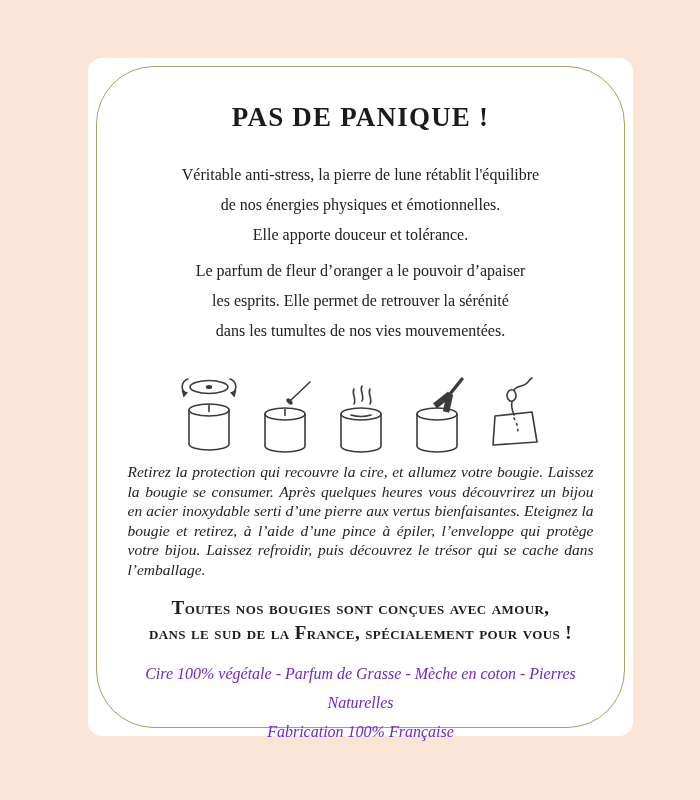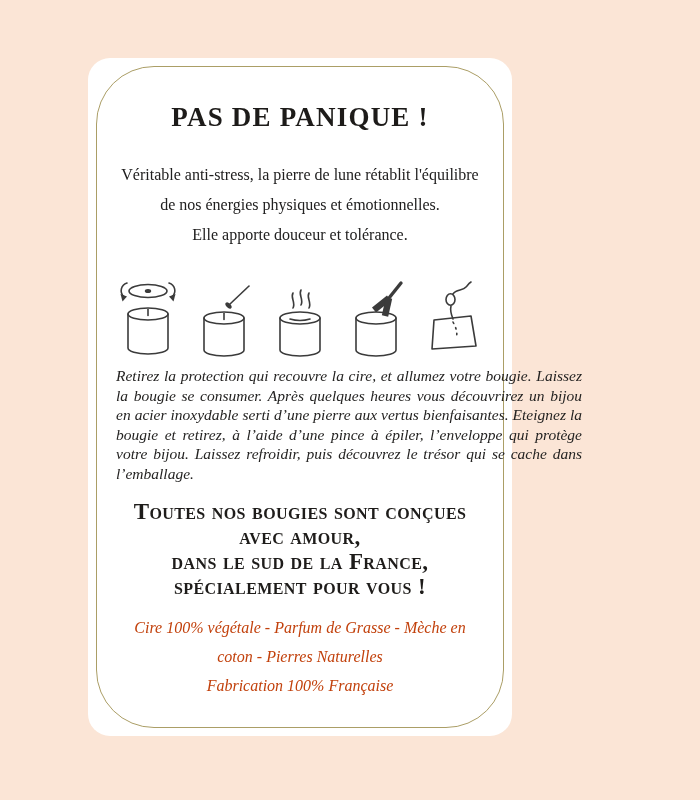--- a/index.html
+++ b/index.html
@@ -7,23 +7,23 @@
     width: 700px; height: 800px;
     background: #fbe5d6;
     font-family: "Liberation Serif", serif;
     color: #211f1d;
     overflow: hidden;
   }
   .screen { position: relative; width: 700px; height: 800px; }
   .card {
     position: absolute;
     left: 88px; top: 58px;
-    width: 424px; height: 678px;
+    width: 545px; height: 678px;
     background: #ffffff;
-    border-radius: 22px;
+    border-radius: 14px;
     box-sizing: border-box;
   }
   .card-border {
     position: absolute;
     inset: 8px;
     border: 1.5px solid #ab9e66;
     border-radius: 58px;
     pointer-events: none;
   }
   .card-content {
@@ -63,48 +63,51 @@
     font-size: 15.5px;
     line-height: 19.5px;
     text-align: justify;
     text-align-last: justify;
     color: #242322;
   }
   .tagline {
     margin: 16px auto 0 auto;
     font-weight: bold;
     font-variant: small-caps;
-    font-size: 23px;
+    font-size: 19px;
     line-height: 25px;
     letter-spacing: 0.4px;
     white-space: pre-line;
     color: #1e1c1a;
   }
   .footer-note {
     margin: 14px auto 0 auto;
     font-style: italic;
     font-size: 16px;
     line-height: 29px;
     white-space: pre-line;
-    color: #c2410c;
+    color: #6d28d9;
   }
 </style>
 </head>
 <body>
 
 <div class="screen">
   <div class="card">
     <div class="card-border"></div>
     <div class="card-content">
 
       <h1 class="title">PAS DE PANIQUE !</h1>
 
       <p class="para">Véritable anti-stress, la pierre de lune rétablit l'équilibre
 de nos énergies physiques et émotionnelles.
 Elle apporte douceur et tolérance.</p>
+      <p class="para">Le parfum de fleur d’oranger a le pouvoir d’apaiser
+les esprits. Elle permet de retrouver la sérénité
+dans les tumultes de nos vies mouvementées.</p>
 
       <div class="icons-row">
 
         <svg width="64" height="80" viewBox="0 0 64 80" fill="none" stroke="#3b3b3b" stroke-width="1.6" stroke-linecap="round">
           <ellipse cx="32" cy="13" rx="19" ry="6.5"></ellipse>
           <ellipse cx="32" cy="13" rx="2.4" ry="1.2" fill="#3b3b3b"></ellipse>
           <path d="M11,5 C5,7 3,14 8,19"></path>
           <polygon points="4.5,16 11,18.5 6.5,23.5" fill="#3b3b3b" stroke="none"></polygon>
           <path d="M53,5 C59,7 61,14 56,19"></path>
           <polygon points="59.5,16 53,18.5 57.5,23.5" fill="#3b3b3b" stroke="none"></polygon>

